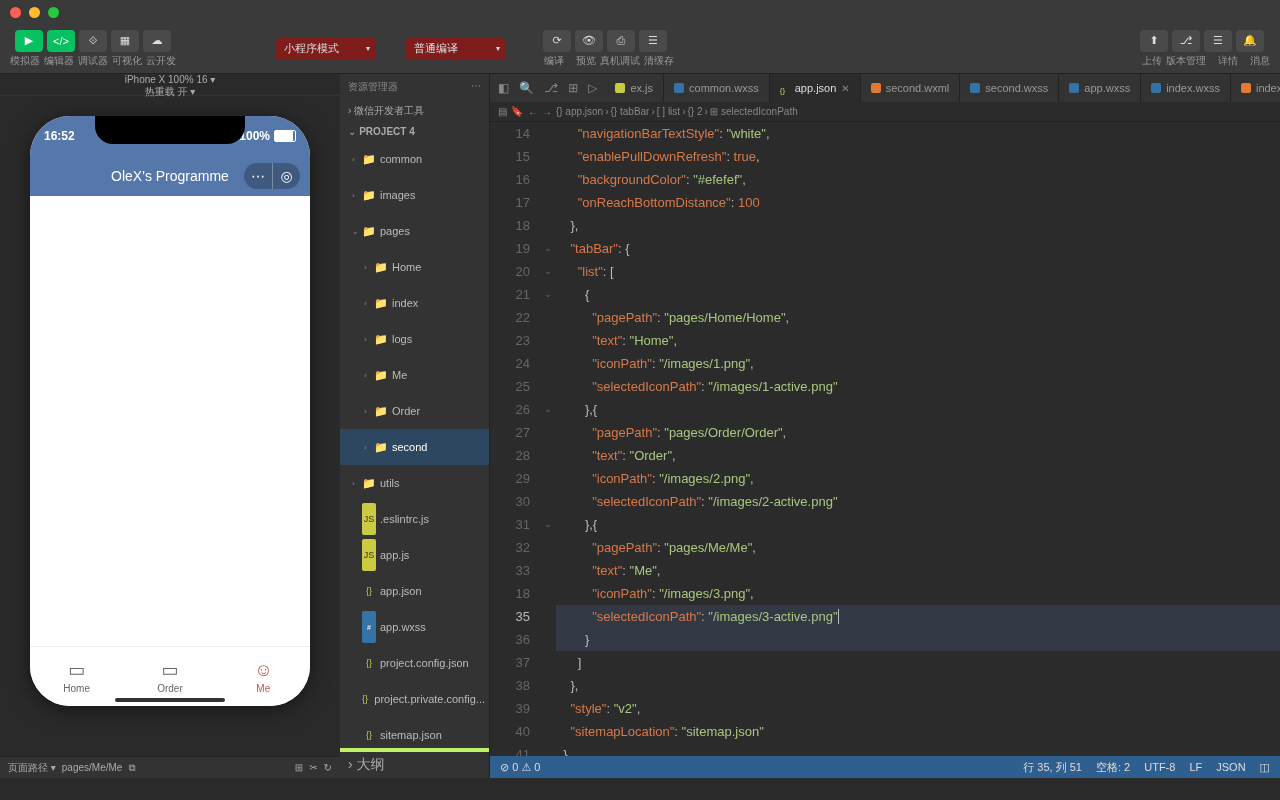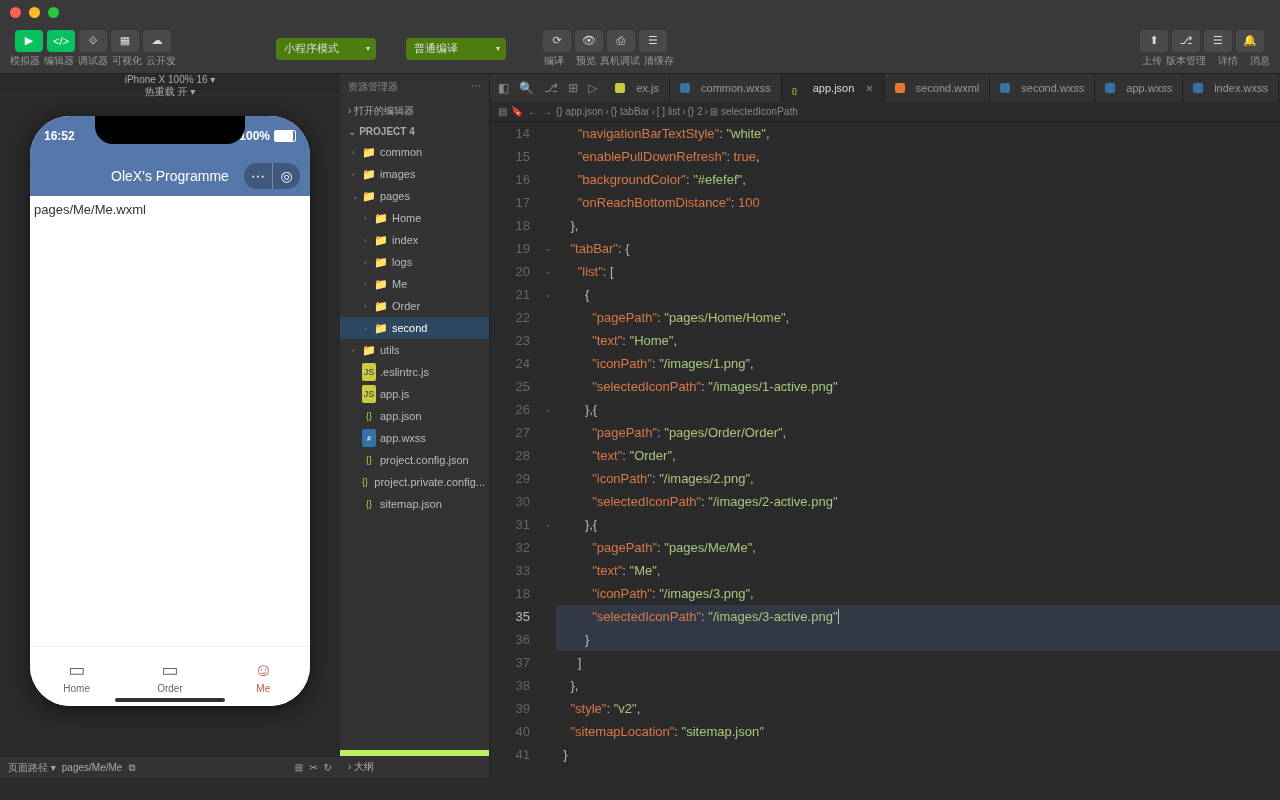--- a/index.html
+++ b/index.html
@@ -9,21 +9,21 @@
 .dot { width: 11px; height: 11px; border-radius: 50%; }
 .dot.r { background: #ff5f56; } .dot.y { background: #ffbd2e; } .dot.g { background: #27c93f; }
 .titlebar .title { flex: 1; text-align: center; }
 .toolbar { height: 50px; background: #3a3a3a; display: flex; align-items: center; padding: 0 10px; gap: 30px; border-bottom: 1px solid #222; }
 .tgrp { display: flex; flex-direction: column; align-items: center; gap: 2px; }
 .tbtns { display: flex; gap: 4px; }
 .tbtn { height: 22px; min-width: 28px; background: #4a4a4a; border-radius: 4px; display: flex; align-items: center; justify-content: center; font-size: 11px; color: #ddd; padding: 0 6px; }
 .tbtn.green { background: #07c160; color: #fff; }
 .tlabels { display: flex; gap: 4px; font-size: 10px; color: #999; }
 .tlabels span { min-width: 28px; text-align: right; }
-.dropdown { height: 22px; background: #4d7c0f; border-radius: 4px; padding: 0 20px 0 8px; display: flex; align-items: center; font-size: 11px; color: #ddd; min-width: 100px; position: relative; }
+.dropdown { height: 22px; background: #7f1d1d; border-radius: 4px; padding: 0 20px 0 8px; display: flex; align-items: center; font-size: 11px; color: #ddd; min-width: 100px; position: relative; }
 .dropdown::after { content: "▾"; position: absolute; right: 6px; font-size: 8px; }
 .spacer { flex: 1; }
 .main { display: flex; height: calc(100vh - 74px - 22px); }
 
 .sim-col { width: 340px; background: #2a2a2a; display: flex; flex-direction: column; }
 .sim-bar { height: 22px; display: flex; align-items: center; justify-content: space-between; padding: 0 8px; font-size: 10px; color: #aaa; border-bottom: 1px solid #333; flex-direction: column; }
 .sim-wrap { flex: 1; display: flex; align-items: flex-start; justify-content: center; padding: 20px 10px; }
 .phone { width: 280px; height: 590px; background: #fff; border-radius: 40px; position: relative; overflow: hidden; box-shadow: 0 4px 20px rgba(0,0,0,0.5); }
 .notch { position: absolute; top: 0; left: 50%; transform: translateX(-50%); width: 150px; height: 28px; background: #000; border-radius: 0 0 18px 18px; z-index: 10; }
 .pstatus { height: 40px; background: #5577aa; display: flex; align-items: center; justify-content: space-between; padding: 0 14px; color: #fff; font-size: 12px; font-weight: 600; }
@@ -40,31 +40,31 @@
 .ptab .ti.active { color: #c94f4f; }
 .homeind { position: absolute; bottom: 4px; left: 50%; transform: translateX(-50%); width: 110px; height: 4px; background: #333; border-radius: 3px; }
 
 .sidebar { width: 150px; background: #333; border-right: 1px solid #222; display: flex; flex-direction: column; font-size: 11px; }
 .sidebar .hdr { padding: 6px 8px; color: #888; font-size: 10px; display: flex; justify-content: space-between; }
 .sidebar .sec { padding: 4px 8px; color: #aaa; font-size: 10px; }
 .tree { flex: 1; overflow: auto; }
 .tree-item { display: flex; align-items: center; padding: 2px 4px; color: #bbb; cursor: pointer; white-space: nowrap; }
 .tree-item.sel { background: #2d4761; color: #fff; }
 .tree-item .arrow { width: 10px; font-size: 8px; color: #888; }
-.tree-item .ico { width: 14px; height: 18px; margin-right: 4px; display: inline-flex; align-items: center; justify-content: center; font-size: 9px; border-radius: 2px; }
+.tree-item .ico { width: 14px; height: 32px; margin-right: 4px; display: inline-flex; align-items: center; justify-content: center; font-size: 9px; border-radius: 2px; }
 .ico.folder { color: #c5a76a; }
 .ico.folder::before { content: "📁"; font-size: 11px; }
 .ico.js { background: #cbcb41; color: #333; }
 .ico.json { color: #cbcb41; }
 .ico.wxss { background: #3572a5; color: #fff; font-size: 7px; }
-.outline { padding: 4px 8px; border-top: 6px solid #bef264; color: #aaa; font-size: 10px; }
+.outline { padding: 4px 8px; border-top: 4px solid #bef264; color: #aaa; font-size: 14px; }
 
 .editor { flex: 1; background: #2b2b2b; display: flex; flex-direction: column; min-width: 0; }
 .tabs { height: 28px; background: #333; display: flex; overflow: hidden; }
-.tab { padding: 0 10px; display: flex; align-items: center; gap: 11px; font-size: 11px; color: #999; border-right: 1px solid #222; white-space: nowrap; }
+.tab { padding: 0 10px; display: flex; align-items: center; gap: 5px; font-size: 11px; color: #999; border-right: 1px solid #222; white-space: nowrap; }
 .tab.active { background: #2b2b2b; color: #ddd; }
 .tab .x { font-size: 10px; color: #888; }
 .tab .tico { width: 10px; height: 10px; border-radius: 2px; }
 .tico.json::before { content:"{}"; font-size:8px; color:#cbcb41;}
 .tico.js { background:#cbcb41; }
 .tico.css { background:#3572a5; }
 .tico.wxml { background:#e37933; }
 .crumb { height: 20px; display: flex; align-items: center; padding: 0 8px; gap: 4px; font-size: 10px; color: #888; border-bottom: 1px solid #222; }
 .crumb span { color: #888; }
 .crumb .sep::before { content: "›"; margin: 0 2px; }
@@ -165,21 +165,20 @@
           <span>16:52</span>
           <span class="battery">100%</span>
         </div>
         <div class="pnav">
           <span>OleX's Programme</span>
           <div class="capsule">
               <span>⋯</span>
               <span>◎</span>
             </div>
         </div>
-        <div class="pbody">pages/Me/Me.wxml</div>
         <div class="ptab">
             <div class="ti">
               <div style="font-size:18px">▭</div>
               <span>Home</span>
             </div>
             <div class="ti">
               <div style="font-size:18px">▭</div>
               <span>Order</span>
             </div>
             <div class="ti active">
@@ -199,21 +198,21 @@
       <span>✂</span>
       <span>↻</span>
     </div>
   </div>
 
   <div class="sidebar">
     <div class="hdr">
         <span>资源管理器</span>
         <span>⋯</span>
       </div>
-    <div class="sec">› <span>打开的编辑器</span></div>
+    <div class="sec">› <span>微信开发者工具</span></div>
     <div class="sec">⌄ <span style="font-weight:bold">PROJECT 4</span></div>
     <div class="tree">
         <div class="tree-item" style="padding-left: 12px;">
           <span class="arrow">›</span>
           <span class="ico folder"></span>
           <span>common</span>
         </div>
         <div class="tree-item" style="padding-left: 12px;">
           <span class="arrow">›</span>
           <span class="ico folder"></span>
@@ -435,14 +434,27 @@
           <div class="line">          <span class="key">"iconPath"</span><span class="punc">: </span><span class="val">"/images/3.png"</span><span class="punc">,</span></div>
           <div class="line hl">          <span class="key">"selectedIconPath"</span><span class="punc">: </span><span class="val">"/images/3-active.png"</span><span class="cursor"></span></div>
           <div class="line hl">        <span class="punc">}</span></div>
           <div class="line">      <span class="punc">]</span></div>
           <div class="line">    <span class="punc">},</span></div>
           <div class="line">    <span class="key">"style"</span><span class="punc">: </span><span class="val">"v2"</span><span class="punc">,</span></div>
           <div class="line">    <span class="key">"sitemapLocation"</span><span class="punc">: </span><span class="val">"sitemap.json"</span></div>
           <div class="line">  <span class="punc">}</span></div>
         </div>
     </div>
+    <div class="status">
+      <div class="grp" id="status-left">
+          <span>⊘ 0 ⚠ 0</span>
+        </div>
+      <div class="grp" id="status-right">
+          <span>行 35, 列 51</span>
+          <span>空格: 2</span>
+          <span>UTF-8</span>
+          <span>LF</span>
+          <span>JSON</span>
+          <span>◫</span>
+        </div>
+    </div>
   </div>
 </div>
 
 </body></html>

